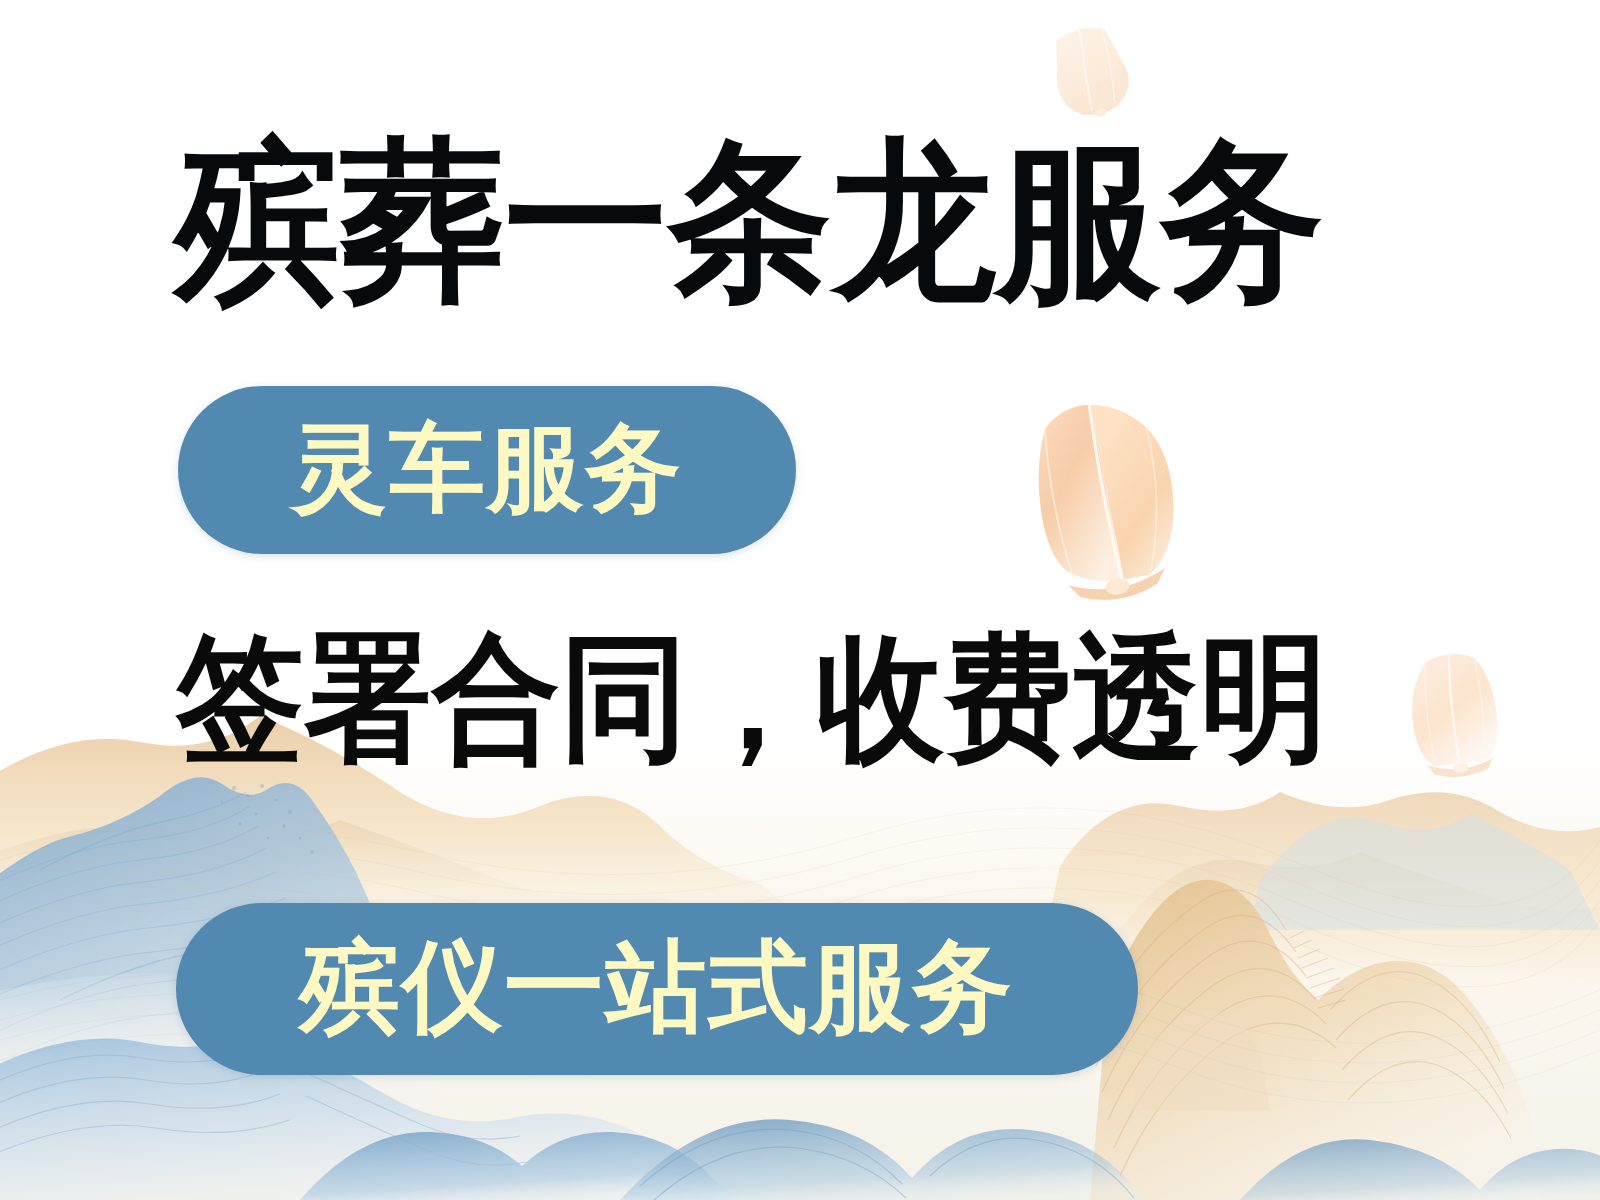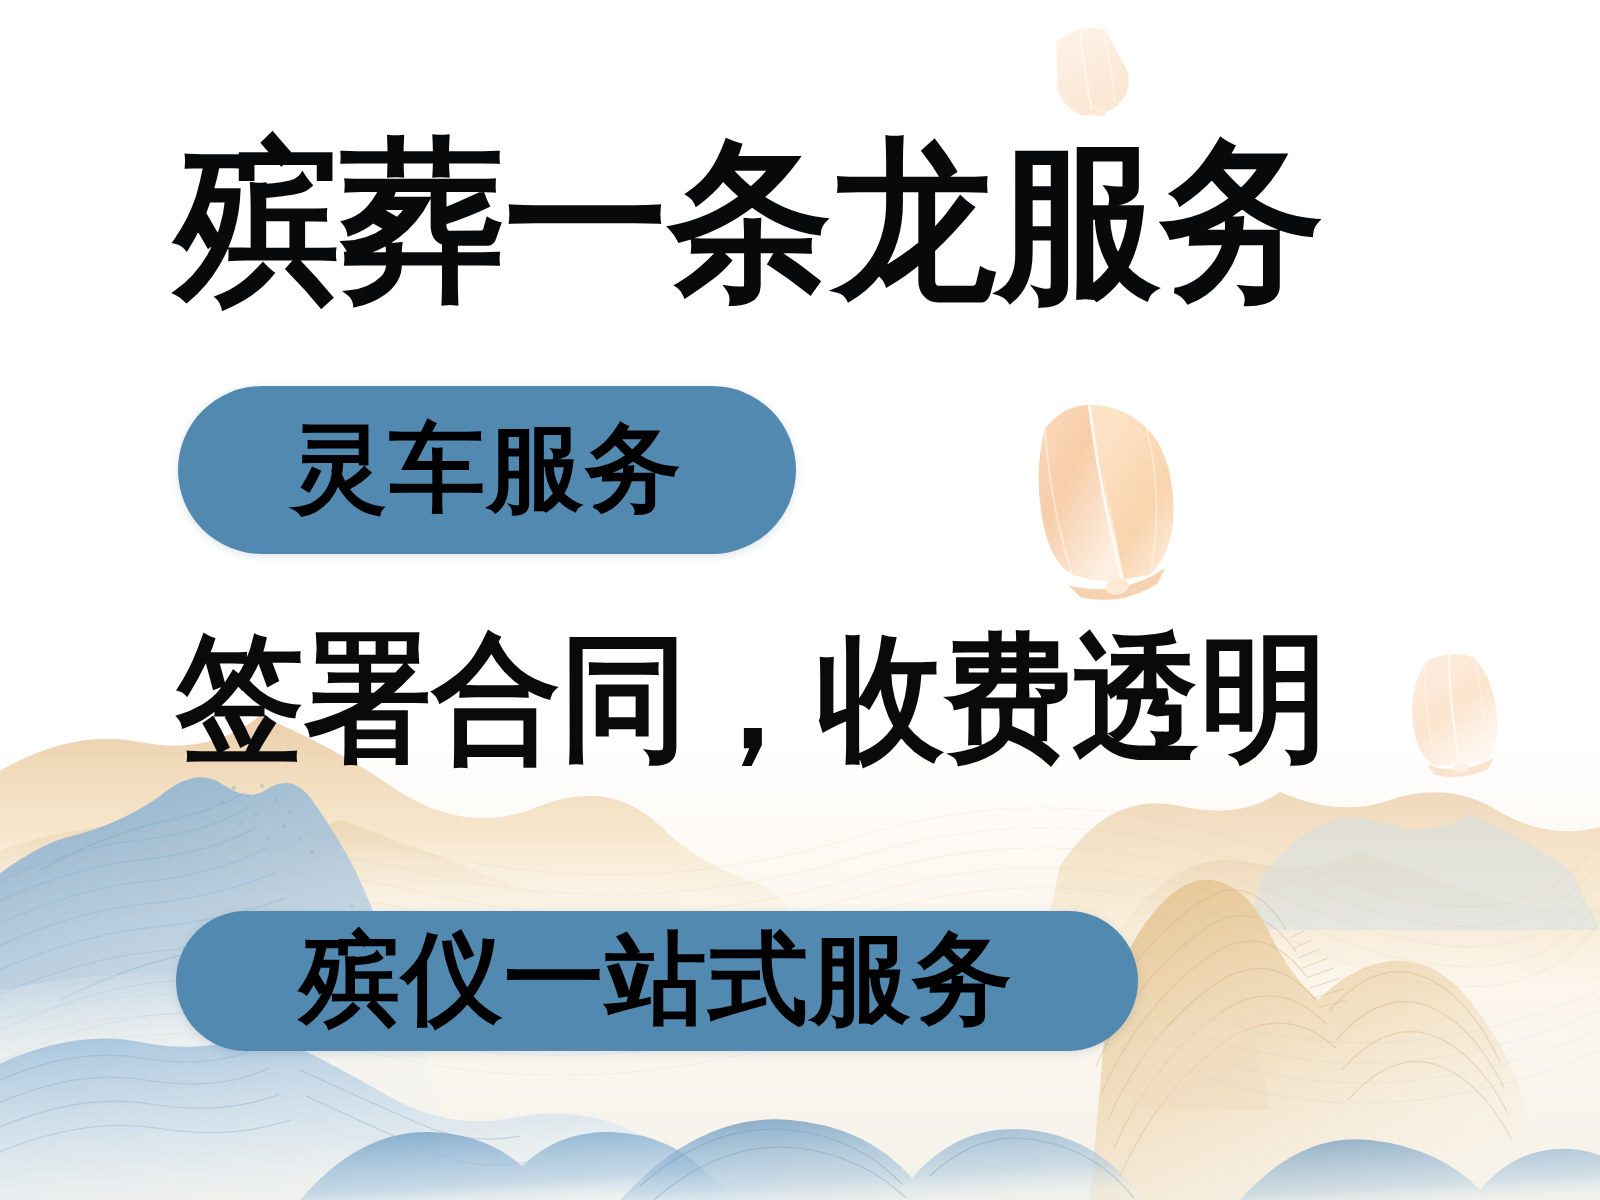--- a/index.html
+++ b/index.html
@@ -57,34 +57,34 @@
     align-items:center;
     justify-content:center;
     background:#5189b0;
     border-radius:999px;
     box-shadow:0 2px 10px rgba(60,100,130,.18);
     z-index:35;
   }
   .pill-text{
     font-family:"DejaVu Sans","Liberation Sans",sans-serif;
     font-weight:700;
-    color:#000000;
+    color:#fef9c3;
     white-space:nowrap;
     letter-spacing:2px;
   }
 
   #pill-one{
     left:178px; top:386px;
     width:618px; height:168px;
   }
   #pill-one .pill-text{font-size:96px;line-height:1;transform:translateY(-2px);}
 
   #pill-two{
     left:176px; top:903px;
-    width:962px; height:140px;margin-top:8px;
+    width:962px; height:172px;
   }
   #pill-two .pill-text{font-size:100px;line-height:1;transform:translateY(-2px);}
 
   
   .lantern{position:absolute;z-index:10;pointer-events:none;}
   #lantern-top{left:1036px;top:18px;width:110px;height:120px;opacity:.62;}
   #lantern-mid{left:1002px;top:386px;width:200px;height:228px;opacity:1;}
   #lantern-right{left:1392px;top:640px;width:126px;height:142px;opacity:.80;}
 </style>
 </head>

